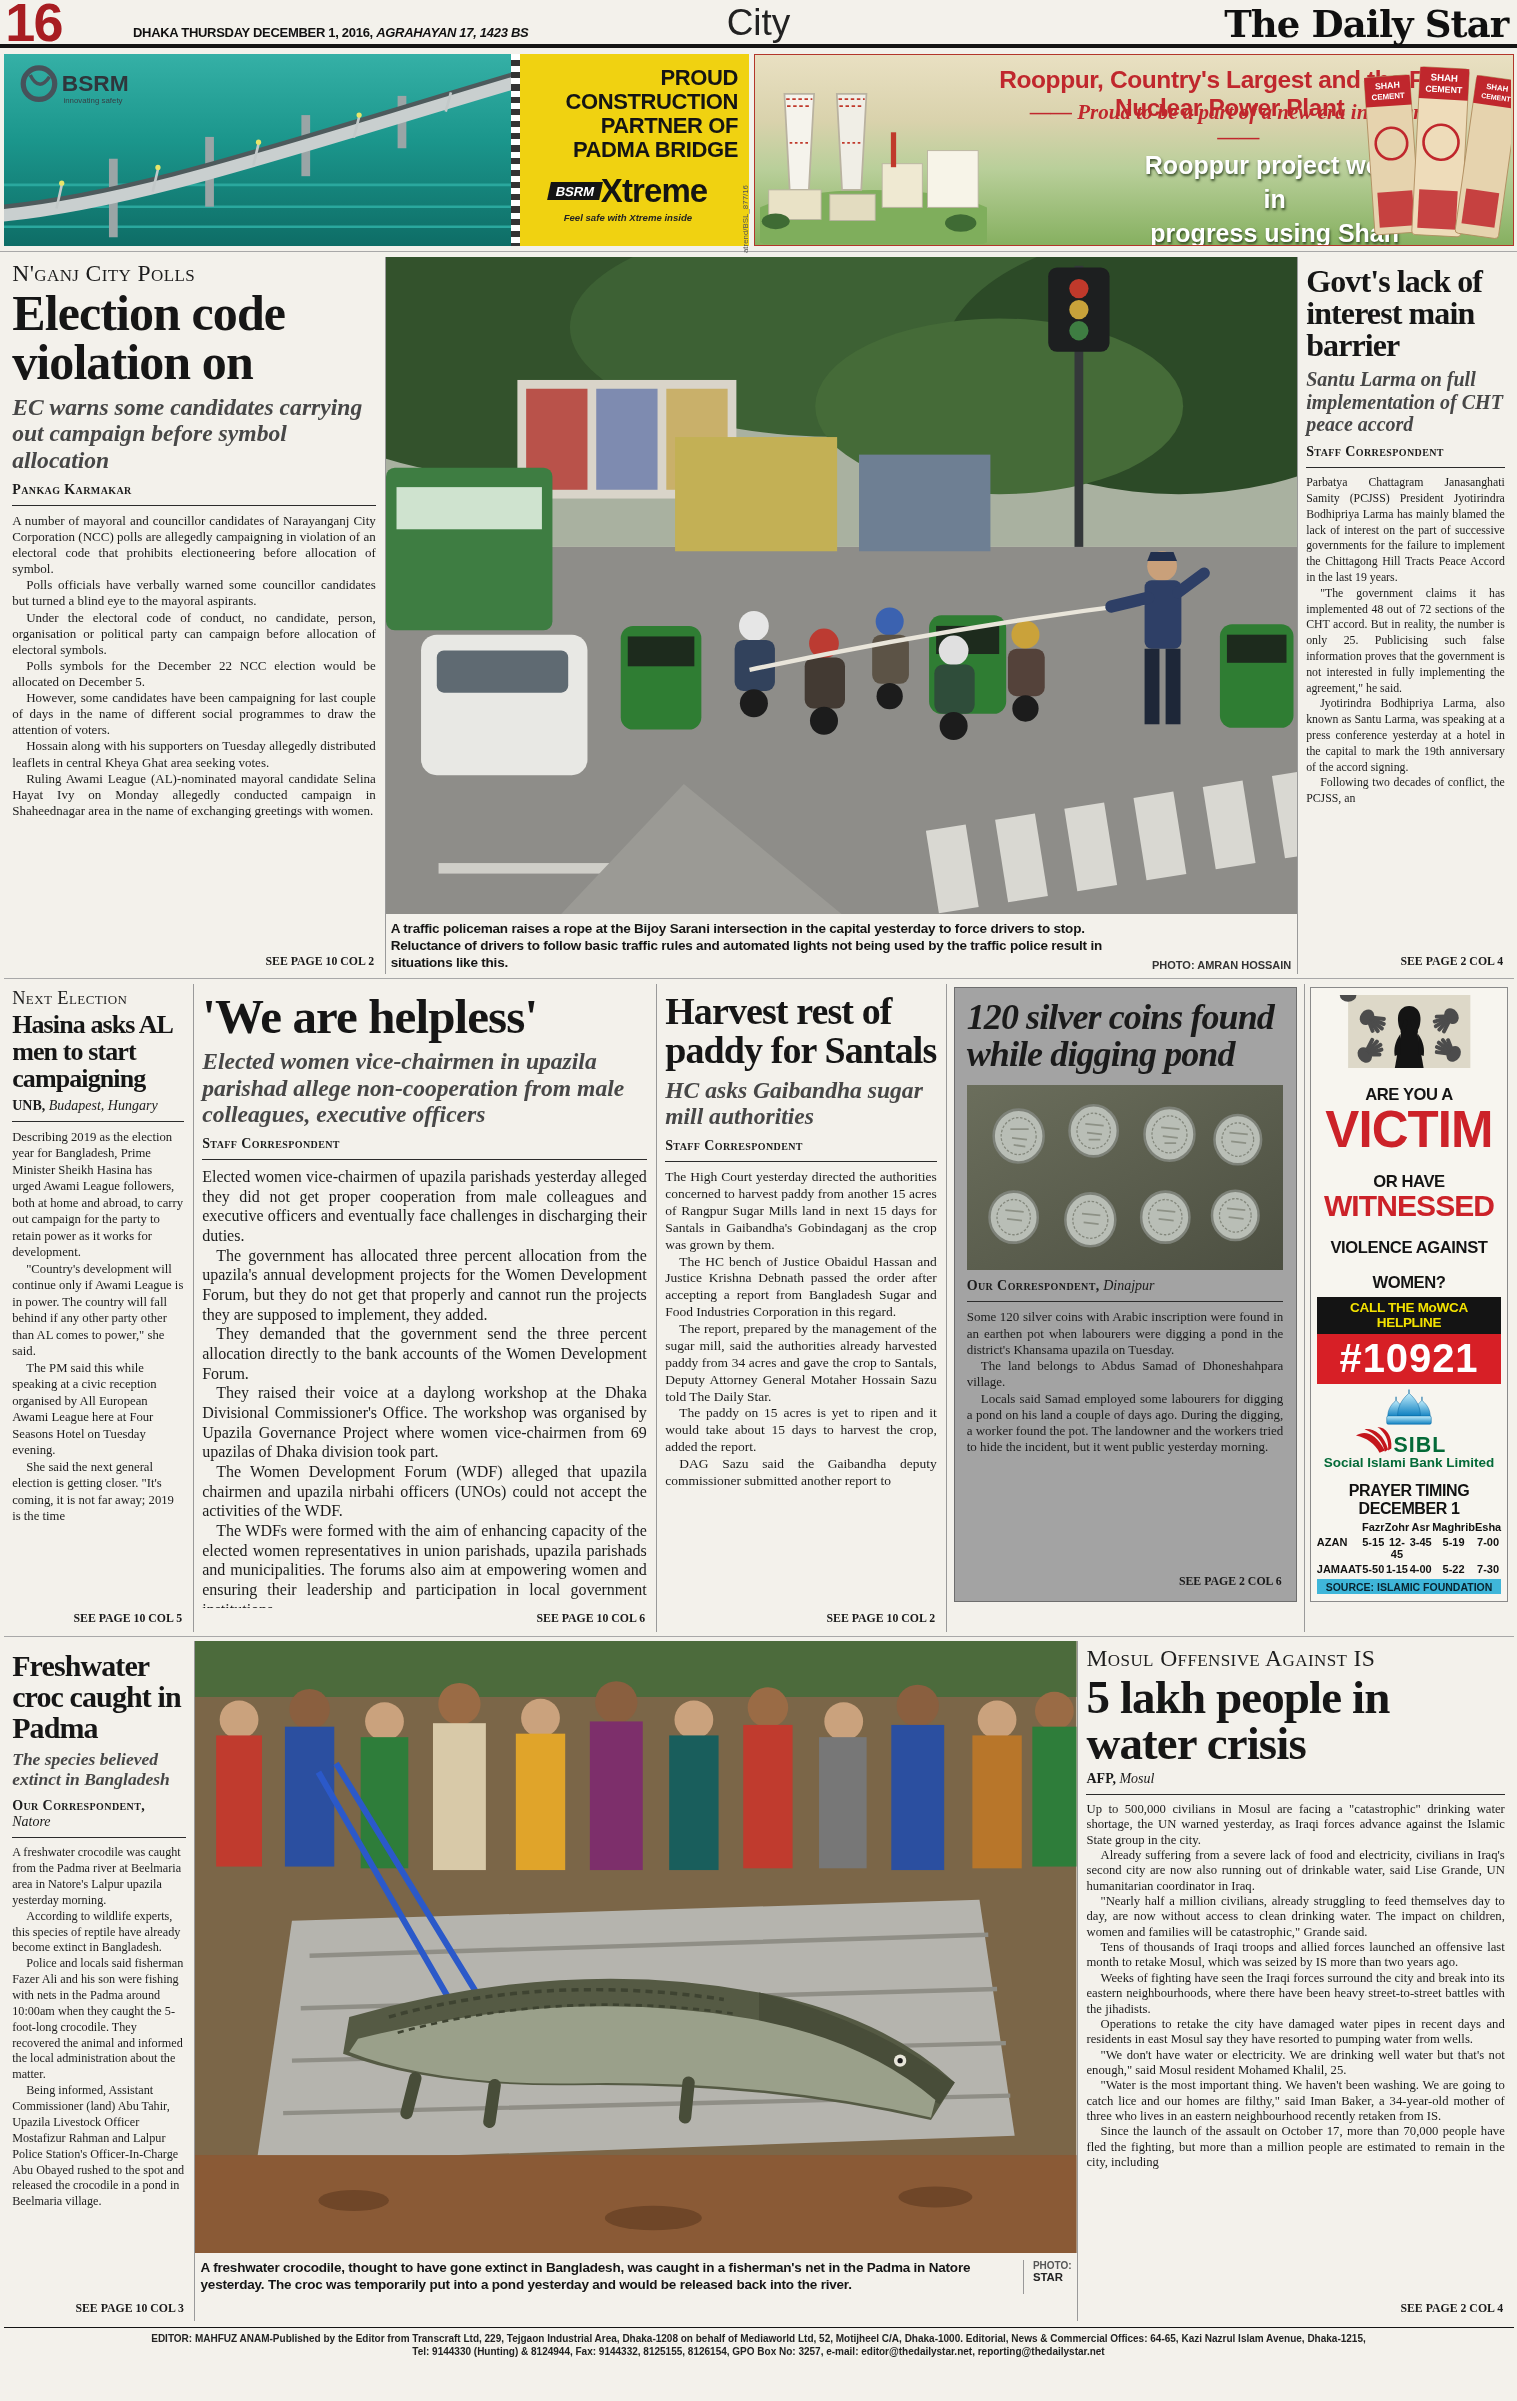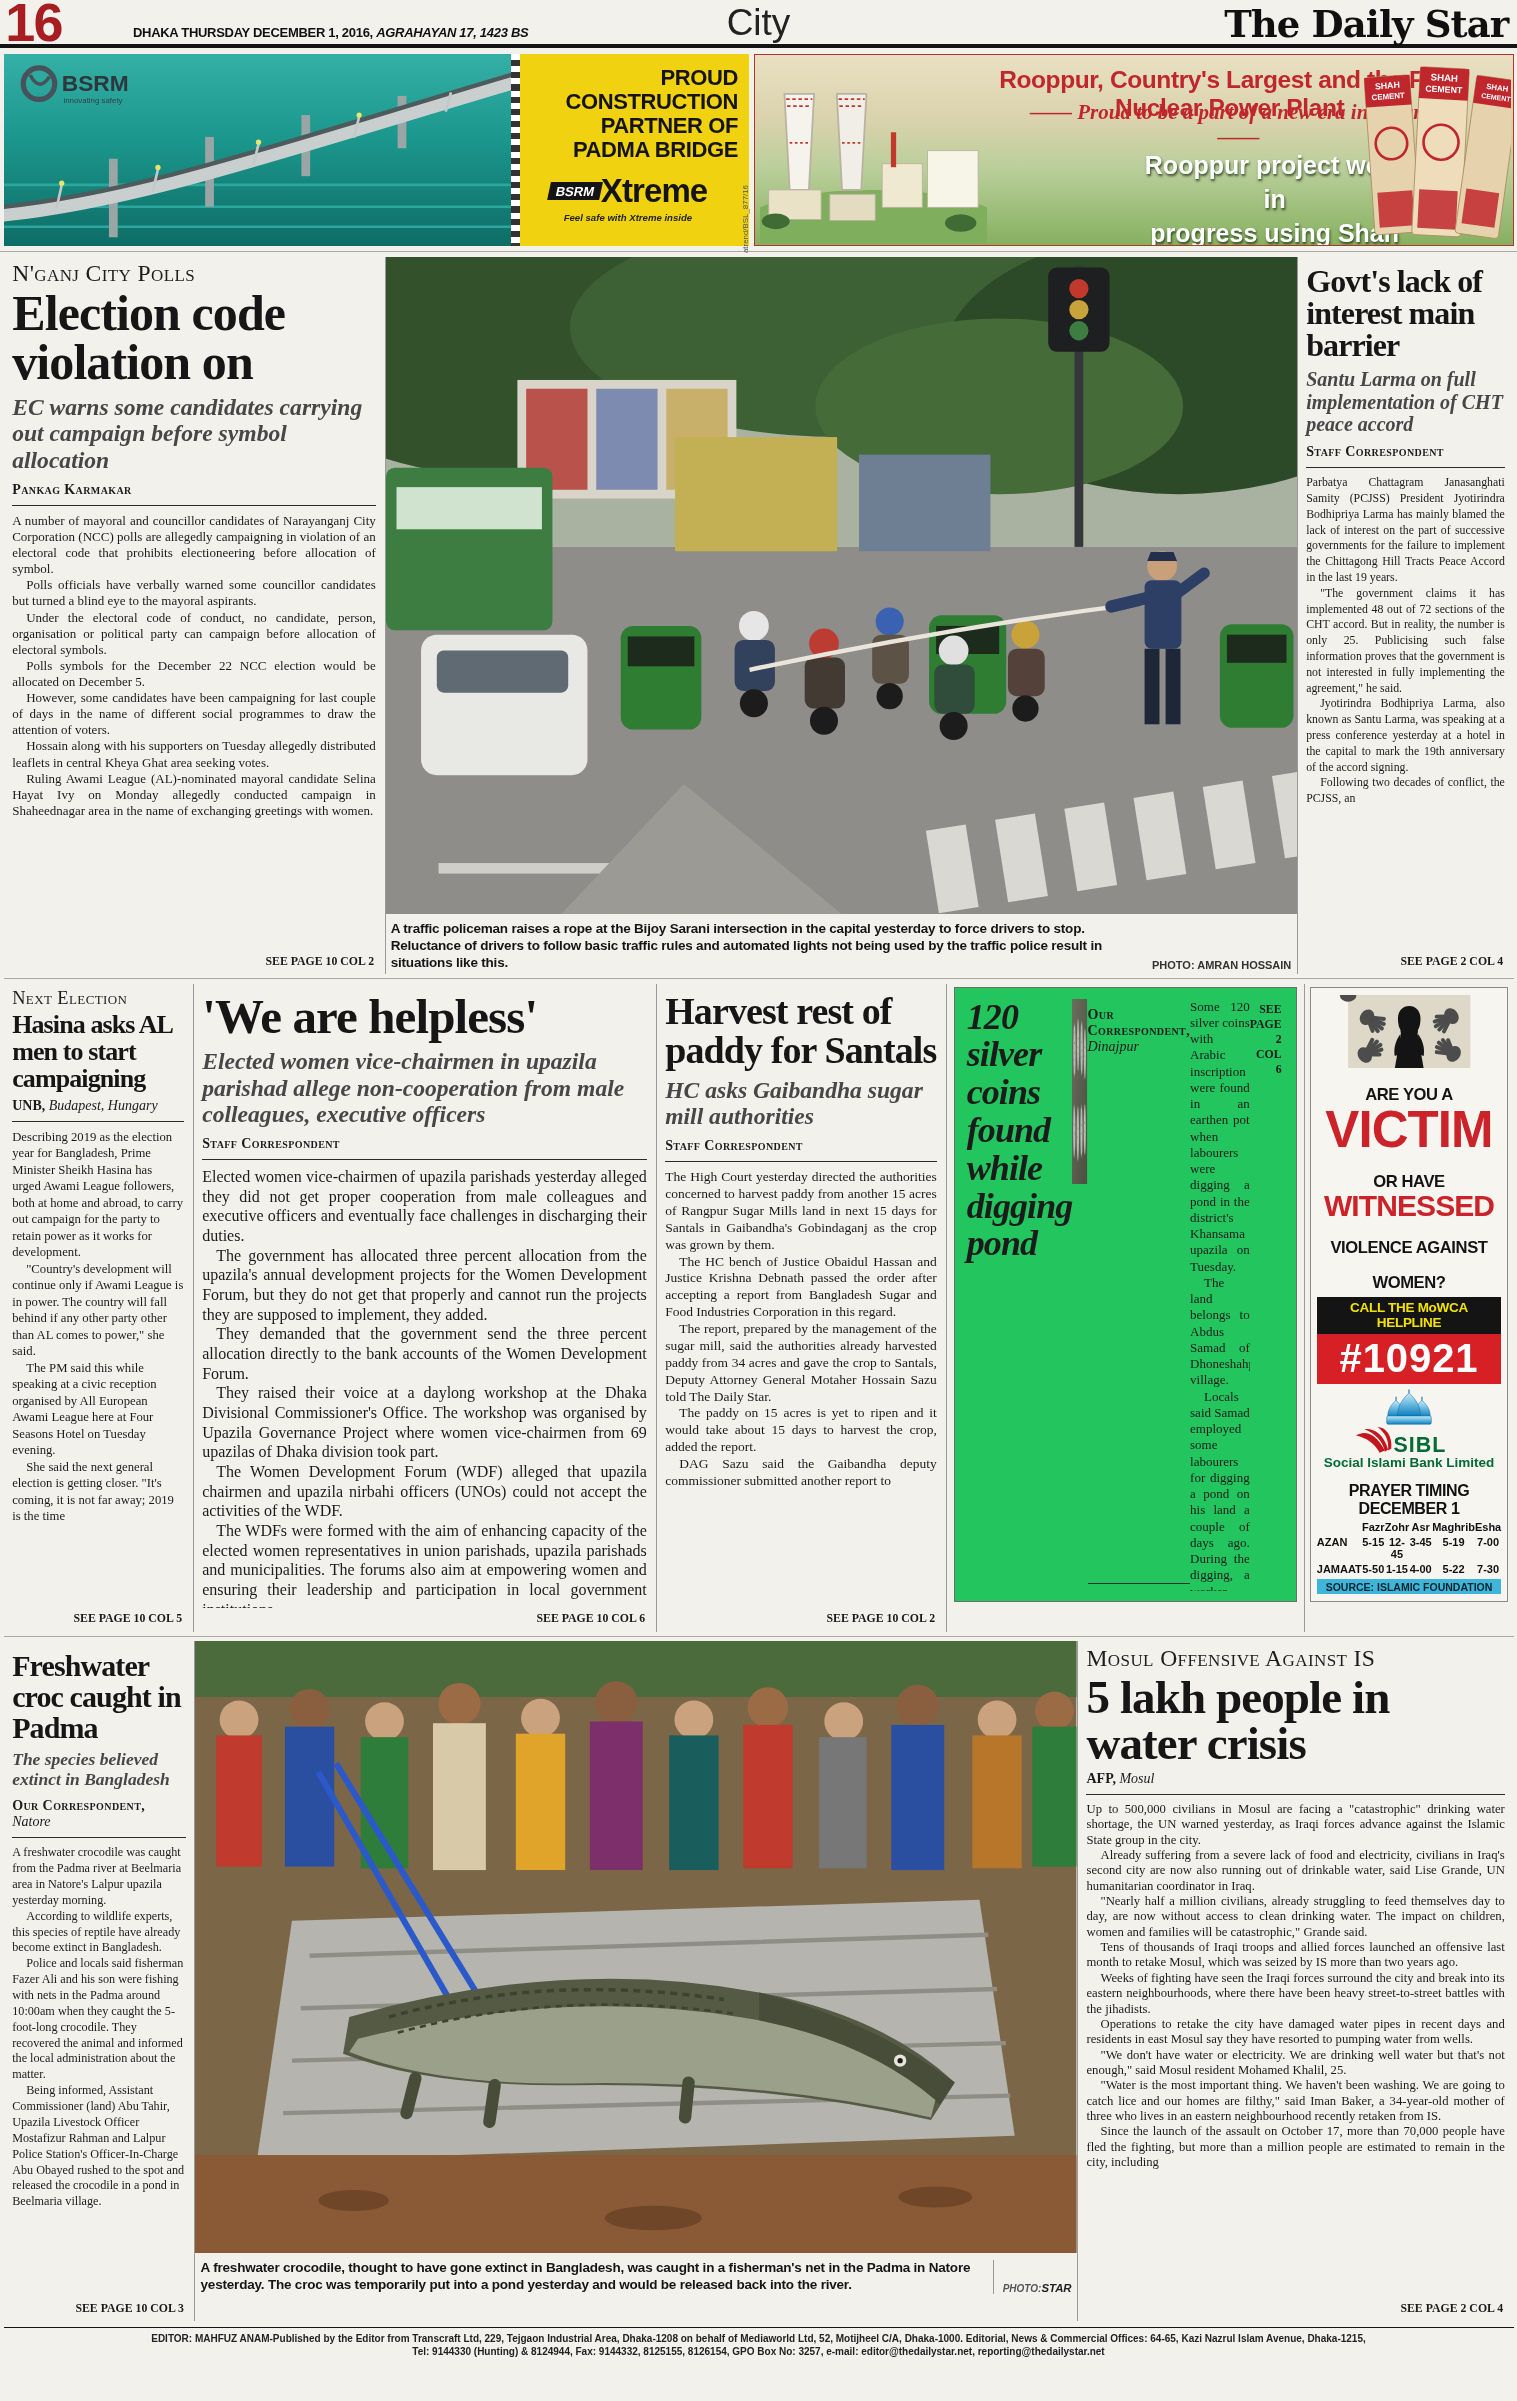--- a/index.html
+++ b/index.html
@@ -89,21 +89,21 @@
   .c-helpless{width:463px;}
   .c-helpless .headline{font-size:49px;line-height:1.0;}
   .c-helpless .subhead{font-size:23.6px;}
   .c-helpless .body{font-size:16px;line-height:1.23;}
   .c-santals{width:290px;}
   .c-santals .headline{font-size:38px;line-height:1.02;}
   .c-santals .subhead{font-size:23.6px;}
   .c-santals .body{font-size:13.5px;line-height:1.25;}
   .c-coinswrap{width:358px;padding:3.5px 7px;}
   .coins-box{border:0.9px solid #6e6e6e;height:96%;padding:10.5px 12.2px;box-sizing:border-box;
-    display:flex;flex-direction:row;background:#22c55e;}
+    display:flex;flex-direction:column;background:#a3a3a3;}
   .coins-head{font-style:italic;font-weight:bold;font-size:36px;line-height:1.05;letter-spacing:-0.9px;margin:0 0 10.5px 0;}
   .coins-box .byline{margin-top:8.7px;}
   .coins-box .body{font-size:13px;line-height:1.25;}
   .c-sidebar{width:210px;padding:3.5px 5.2px;}
   .side-box{border:0.9px solid #8a8a8a;padding:7px 6.1px;display:flex;flex-direction:column;align-items:center;
     height:96%;box-sizing:border-box;background:#f7f5ef;}
   .victim{font-family:"Liberation Sans",sans-serif;text-align:center;line-height:1.0;letter-spacing:-0.4px;}
   .v-sm{font-weight:bold;font-size:16.6px;color:#141414;margin-top:19px;}
   .v-big{font-weight:bold;font-size:51px;color:#cc2229;letter-spacing:-0.9px;}
   .v-mid{font-weight:bold;font-size:30px;color:#cc2229;letter-spacing:-0.9px;}
@@ -120,22 +120,22 @@
   .ptable .lab{text-align:left;}
   .psource{background:#3fb6d9;color:#08222e;font-weight:bold;font-size:10.5px;text-align:center;
     padding:1.7px 0;margin-top:4.4px;width:100%;}
   
   .row3{height:680px;}
   .c-croc{width:191px;}
   .c-croc .headline{font-size:30px;line-height:1.04;}
   .c-croc .subhead{font-size:17.5px;}
   .c-croc .body{font-size:12.2px;line-height:1.3;text-align:left;}
   .c-photo2{width:883px;}
-  .credit-stack{display:flex;align-items:flex-end;border-left:0.9px solid #999;
-    padding-left:8.7px;font-family:"Liberation Sans",sans-serif;font-style:italic;}
+  .credit-stack{display:flex;flex-direction:column;border-left:0.9px solid #999;
+    padding-left:8.7px;font-family:"Liberation Sans",sans-serif;}
   .credit-stack .l1{font-size:10px;color:#555;font-weight:bold;}
   .credit-stack .l2{font-size:11.4px;color:#222;font-weight:bold;}
   .c-mosul{width:437px;}
   .c-mosul .kicker{font-size:23.6px;}
   .c-mosul .headline{font-size:47px;line-height:0.98;}
   .c-mosul .body{font-size:12.7px;line-height:1.21;}
   
   .footer{margin:5.2px 3.5px 0 3.5px;border-top:1.7px solid #141414;padding:4.4px 26px 0 26px;text-align:center;
     font-family:"Liberation Sans",sans-serif;font-size:10px;font-weight:bold;color:#222;line-height:1.35;}
 </style>

